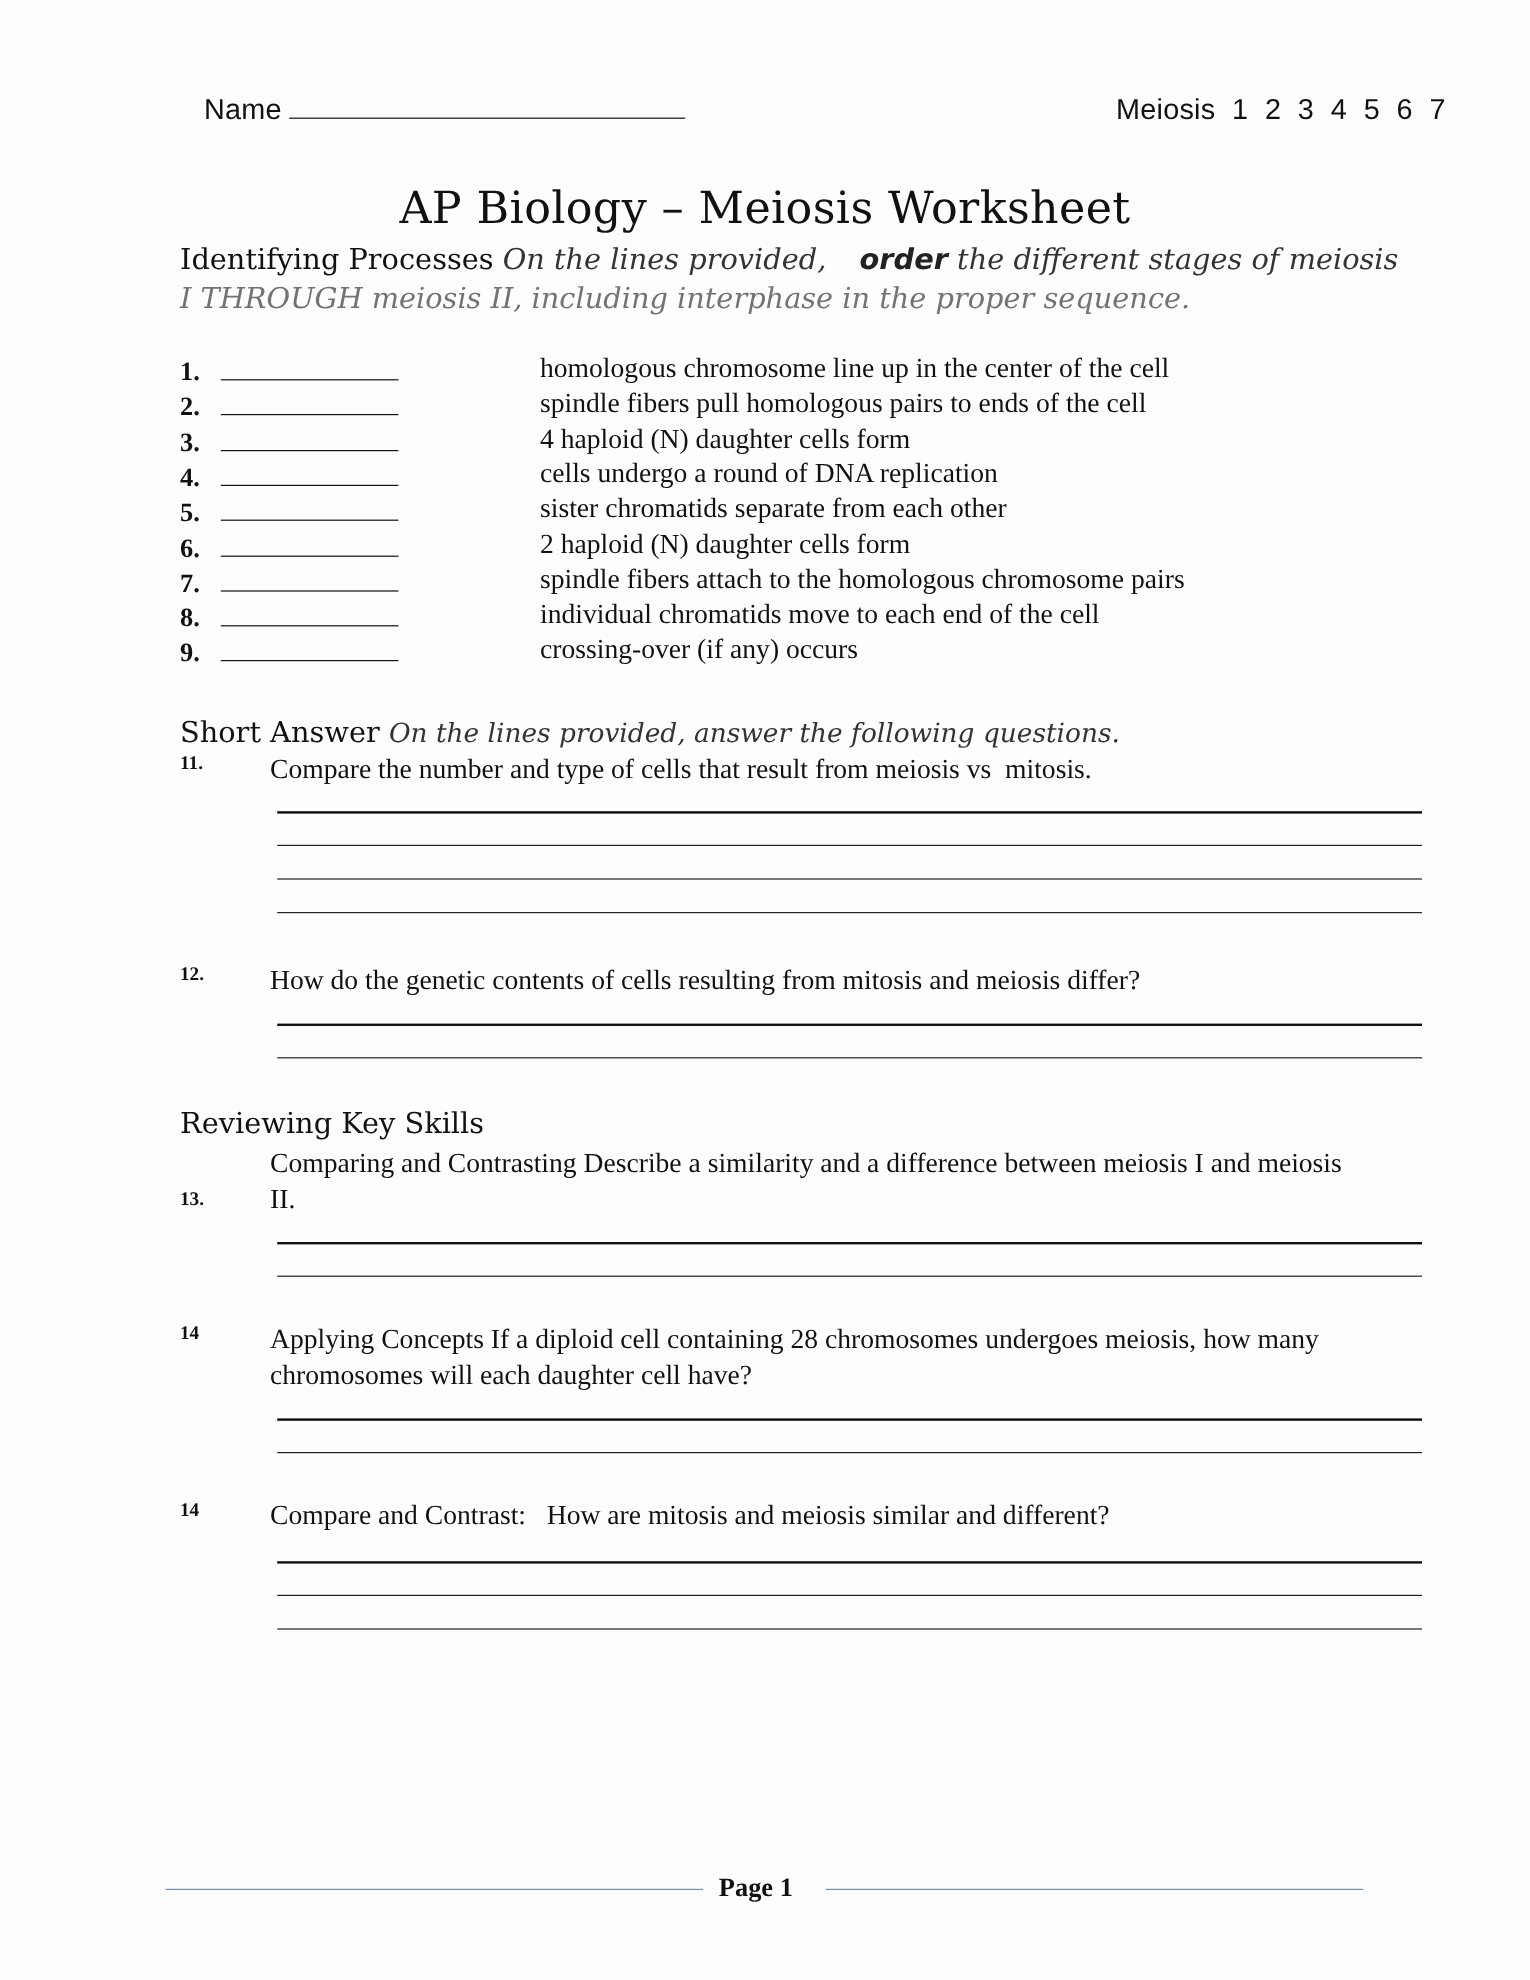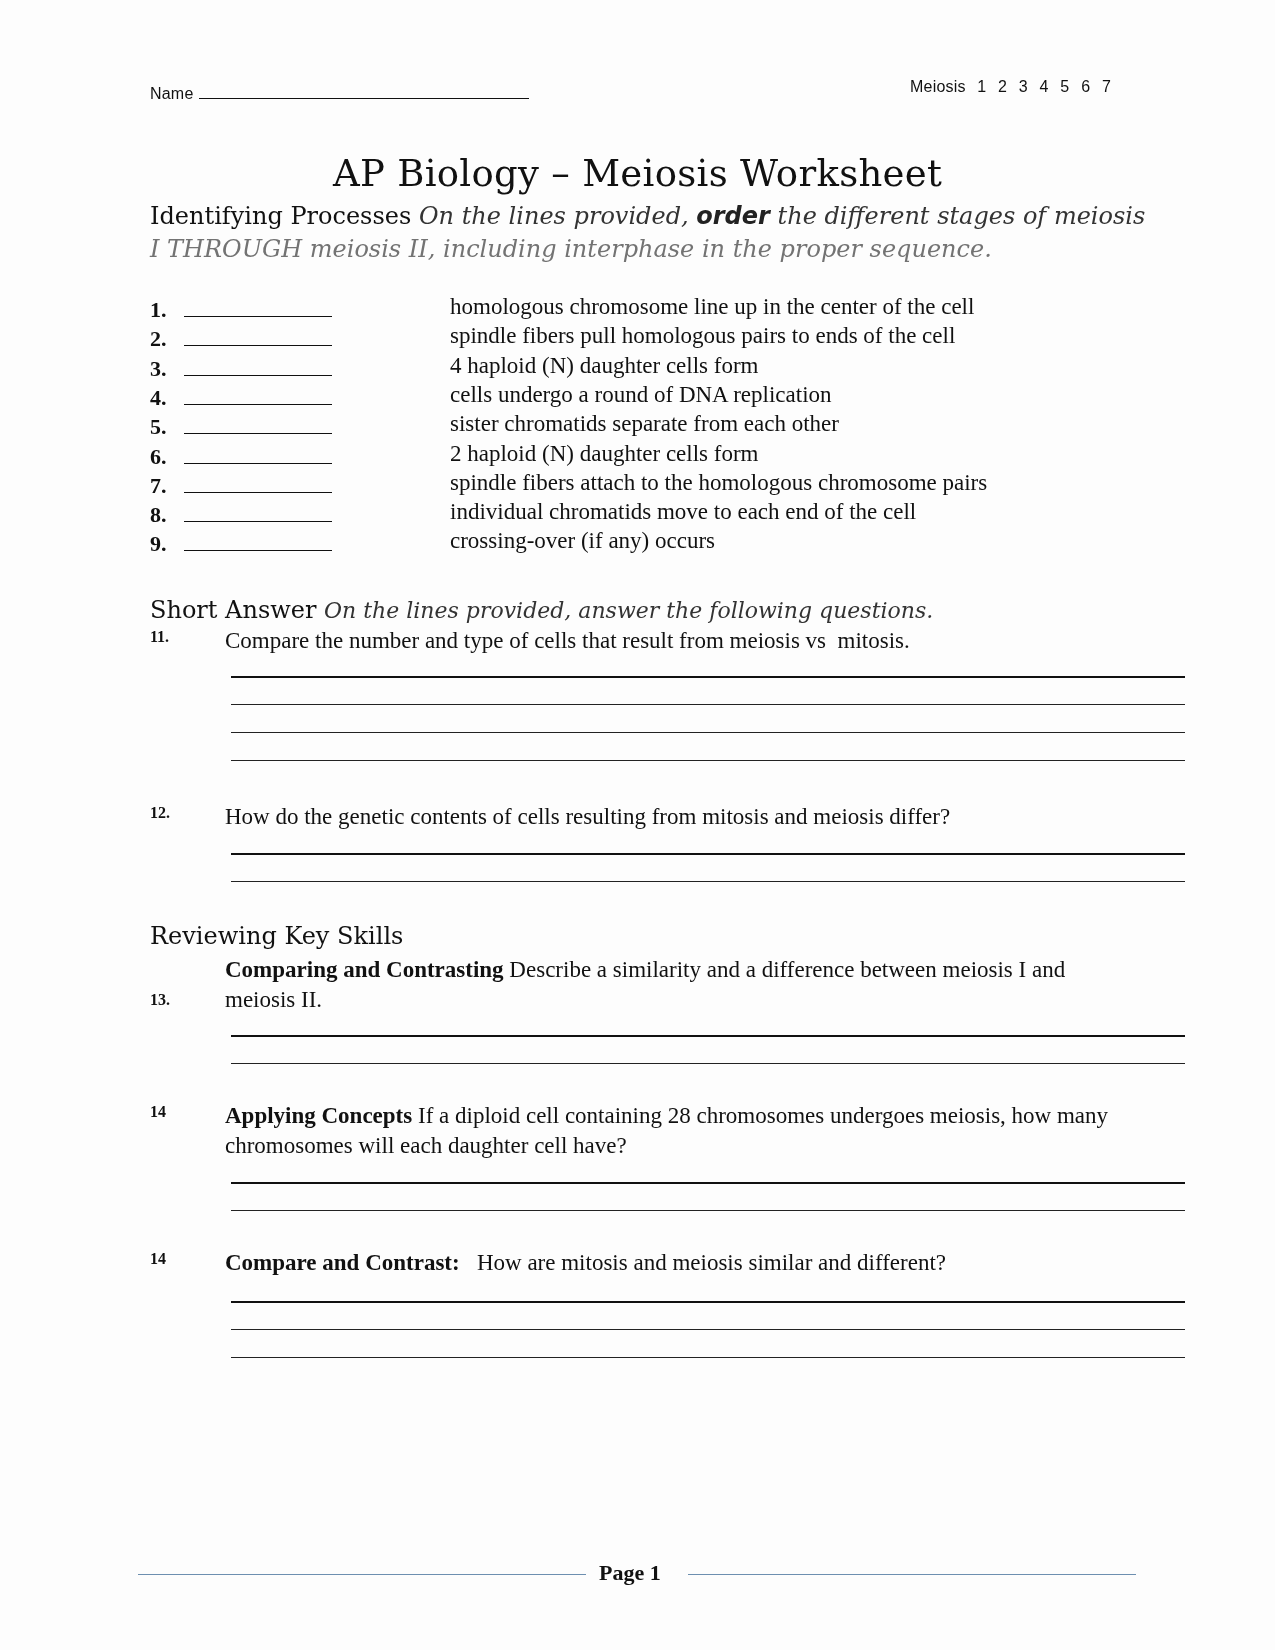--- a/index.html
+++ b/index.html
@@ -1,36 +1,36 @@
 <!DOCTYPE html>
 <html><head>
 <meta charset="utf-8">
 <style>
   html, body { margin: 0; padding: 0; background: #fdfdfd; }
   body { width: 1275px; height: 1650px; position: relative; overflow: hidden; color: #111; }
   .sans { font-family: "Liberation Sans", "DejaVu Sans", sans-serif; }
   .abs { position: absolute; white-space: nowrap; }
 
-  .hdr { font-size: 16px; letter-spacing: 0.2px; }
+  .hdr { font-size: 24px; letter-spacing: 0.2px; margin-left: 20px; }
   .name-line { display: inline-block; width: 330px; border-bottom: 1.5px solid #111; height: 20px; vertical-align: baseline; margin-left: 6px; }
   .period-nums span { margin-left: 7px; }
 
   .title { font-size: 37px; left: 0; width: 1275px; text-align: center; top: 152px; font-family: "DejaVu Serif", serif; font-weight: normal; letter-spacing: 0.3px; }
   .sec { font-size: 24px; font-family: "DejaVu Serif", serif; }
   .sec .instr { font-style: italic; color: #333; }
-  .sec .instr b { font-style: italic; font-family: "DejaVu Sans", sans-serif; font-weight: bold; color: #222; }
+  .sec .instr b { font-style: italic; font-family: "DejaVu Sans", sans-serif; font-weight: bold; color: #222; margin-left: 20px; }
   .sec2 { font-size: 22px; font-family: "DejaVu Serif", serif; font-style: italic; color: #333; }
 
   .ord-num { font-size: 22px; font-weight: bold; font-family: "Liberation Serif", serif; width: 30px; display:inline-block; }
   .ord-blank { display: inline-block; width: 148px; border-bottom: 1.5px solid #111; height: 18px; vertical-align: baseline; }
   .ord-desc { font-size: 23px; font-family: "Liberation Serif", serif; }
 
   .q-num { font-size: 16px; font-weight: bold; font-family: "Liberation Serif", serif; }
   .q-text { font-size: 23px; font-family: "Liberation Serif", serif; line-height: 30px; white-space: normal; width: 900px; }
-  .q-text b { font-weight: bold; text-align: center; }
+  .q-text b { font-weight: normal; text-align: center; }
 
   .ans-line { position: absolute; left: 231px; width: 954px; height: 0; border-top: 1.4px solid #222; }
   .ans-line.thick { border-top: 2.2px solid #111; }
 
   .footer-rule { position: absolute; top: 1574px; height: 0; border-top: 1.5px solid #6d8fb0; }
   .footer-text { font-size: 22px; font-weight: bold; font-family: "Liberation Serif", serif; }
 </style>
 </head>
 <body>
 

